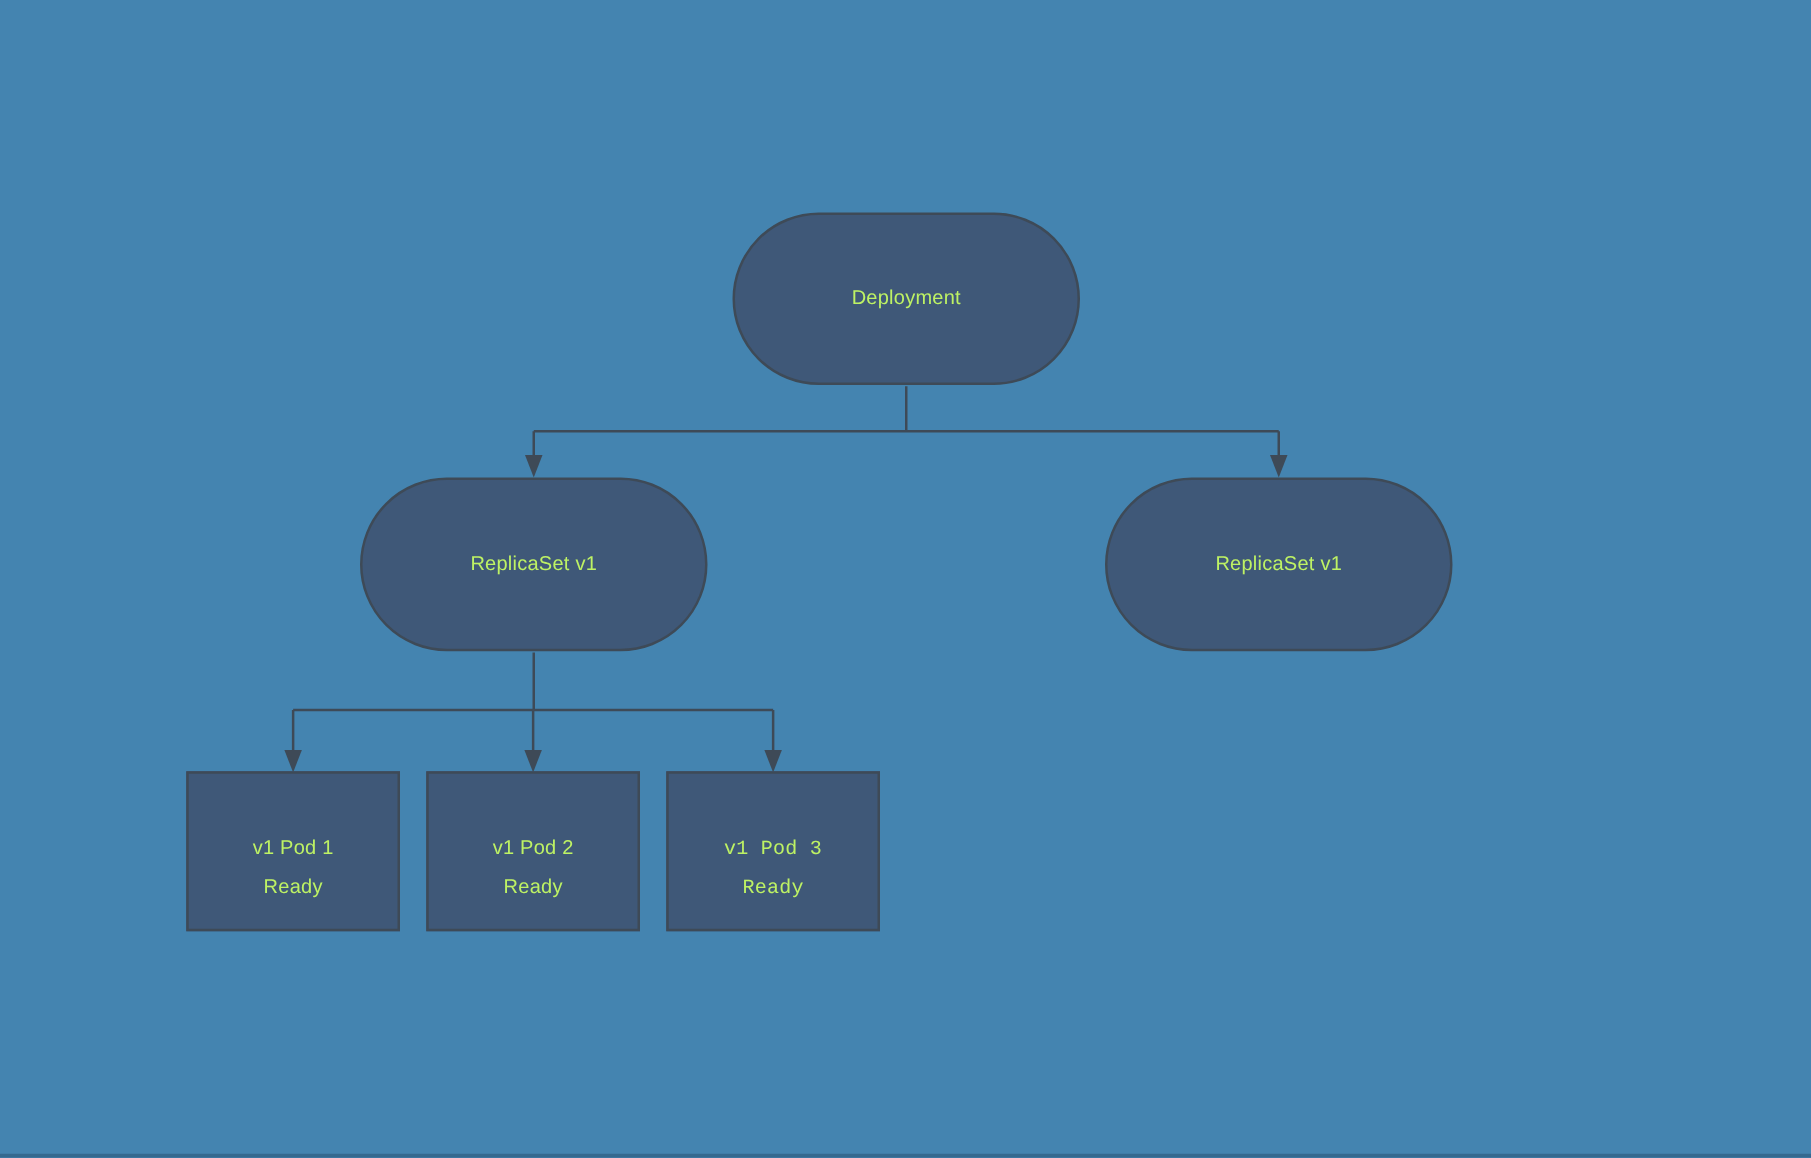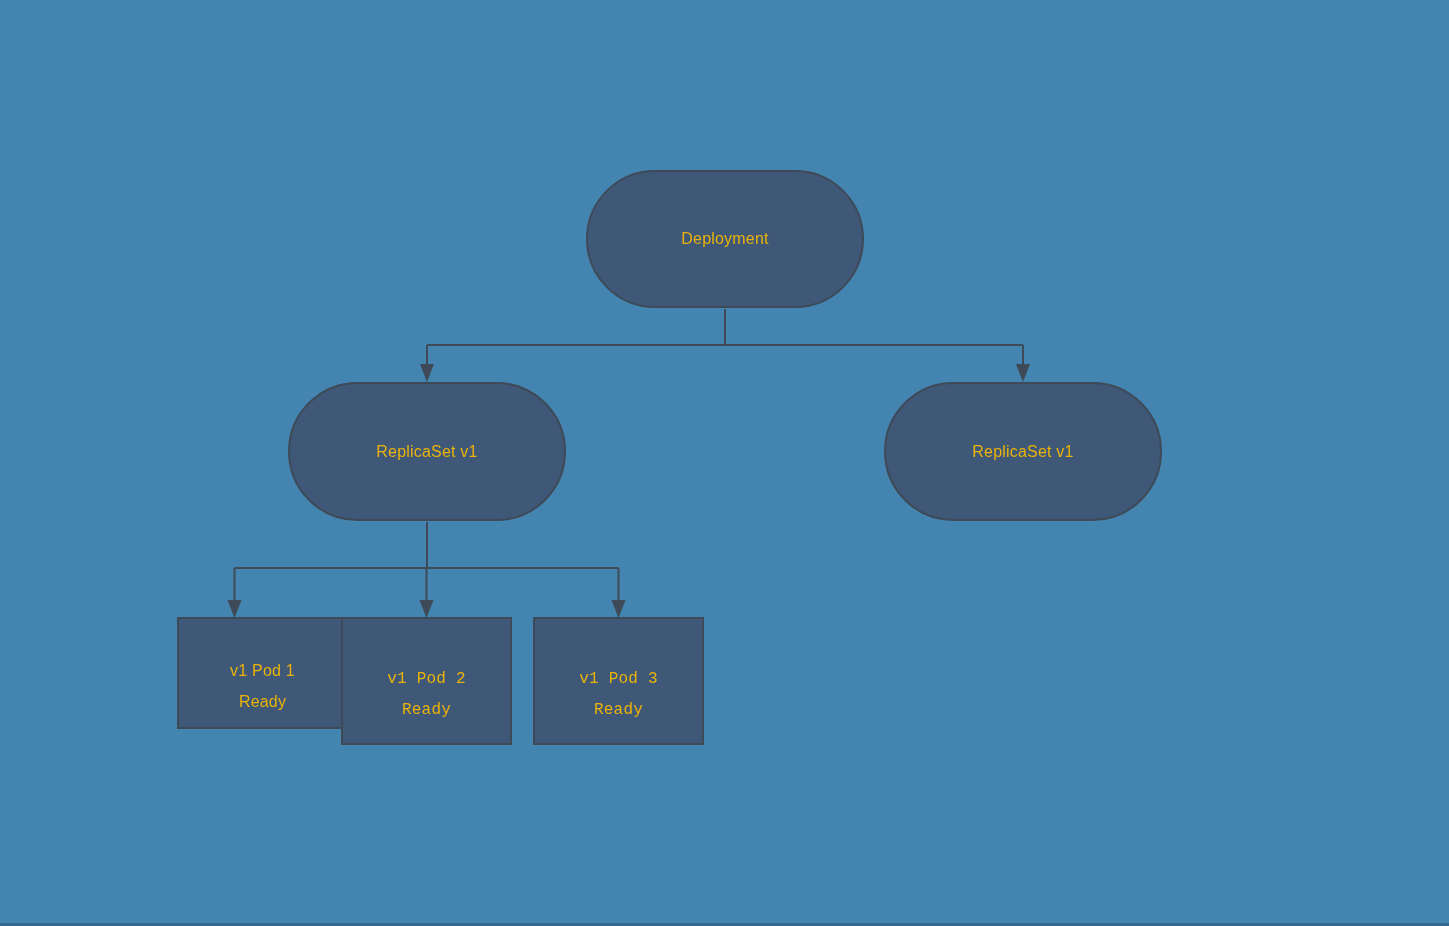--- a/index.html
+++ b/index.html
@@ -27,21 +27,21 @@
     top: 0;
   }
   .node {
     position: absolute;
     background: #3f5878;
     border: 2px solid #3e4a57;
     box-sizing: border-box;
     display: flex;
     align-items: center;
     justify-content: center;
-    color: #eab308;
+    color: #bef264;
     font-size: 16px;
     text-align: center;
     letter-spacing: 0.2px;
   }
   .stadium {
     border-radius: 70px;
   }
   .pod {
     flex-direction: column;
     gap: 15px;
@@ -90,26 +90,26 @@
   </div>
 
   <div class="node stadium" style="left:288px; top:382px; width:278px; height:139px;">
     <span>ReplicaSet v1</span>
   </div>
 
   <div class="node stadium" style="left:884px; top:382px; width:278px; height:139px;">
     <span>ReplicaSet v1</span>
   </div>
 
-  <div class="node pod" style="left:149px; top:617px; width:171px; height:112px;margin-left:28px;">
+  <div class="node pod" style="left:149px; top:617px; width:171px; height:128px;">
     <div class="pod-line">v1 Pod 1</div>
     <div class="pod-line">Ready</div>
   </div>
 
-  <div class="node pod" style="left:341px; top:617px; width:171px; height:128px;font-family:Liberation Mono, monospace;">
+  <div class="node pod" style="left:341px; top:617px; width:171px; height:128px;">
     <div class="pod-line">v1 Pod 2</div>
     <div class="pod-line">Ready</div>
   </div>
 
   <div class="node pod" style="left:533px; top:617px; width:171px; height:128px;font-family:Liberation Mono, monospace;">
     <div class="pod-line">v1 Pod 3</div>
     <div class="pod-line">Ready</div>
   </div>
 
   <div class="bottom-edge"></div>

